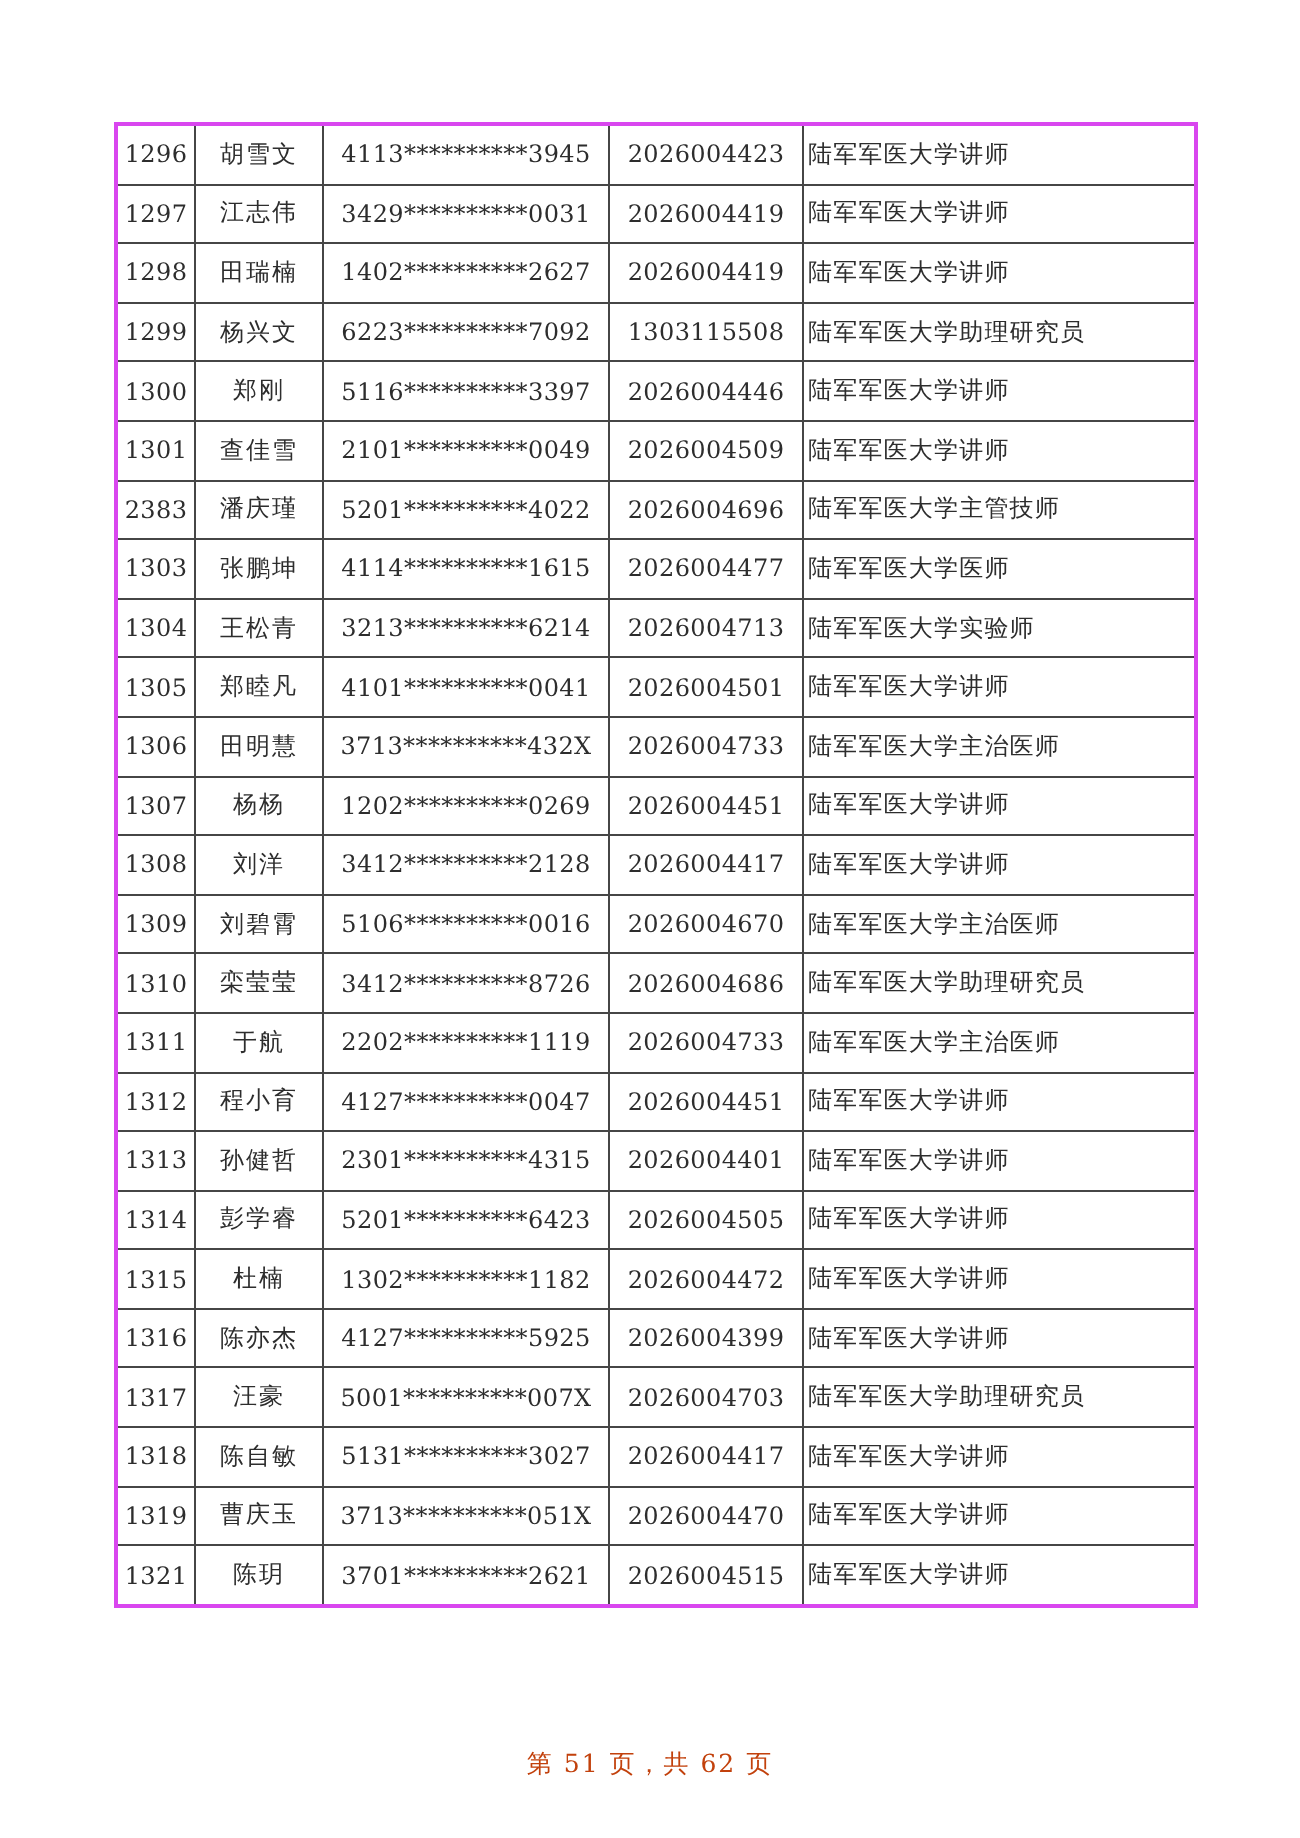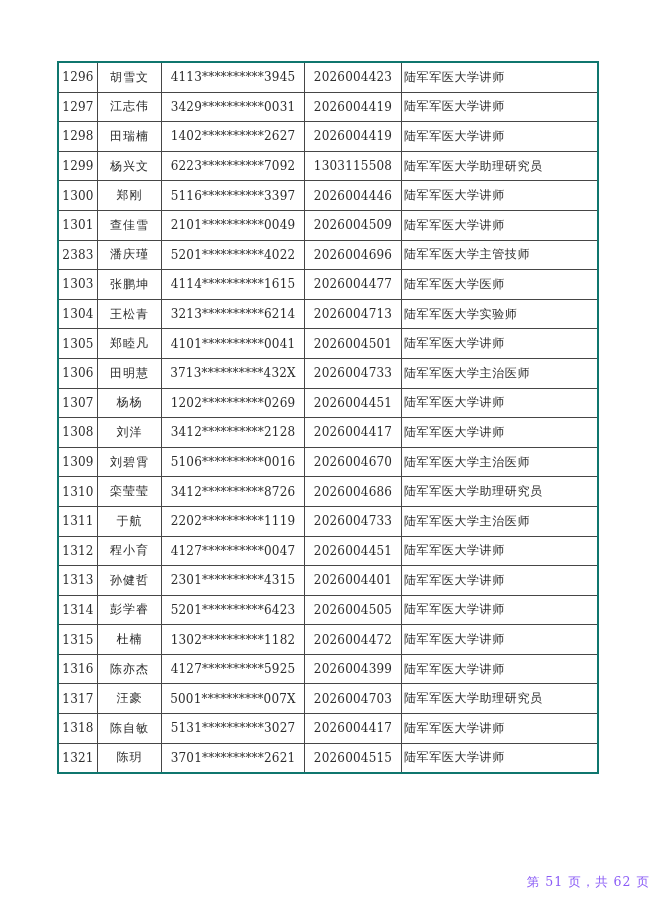--- a/index.html
+++ b/index.html
@@ -23,21 +23,21 @@
   .table-wrap {
     position: absolute;
     left: 57px;
     top: 61px;
     width: 536px;
   }
   table.roster {
     border-collapse: collapse;
     width: 100%;
     table-layout: fixed;
-    border: 2px solid #0f766e;
+    border: 2px solid #d946ef;
   }
   table.roster td {
     border: 1px solid #464646;
     height: 28.6px;
     font-size: 12px;
     text-align: center;
     vertical-align: middle;
     padding: 0;
     white-space: nowrap;
     overflow: hidden;
@@ -52,24 +52,24 @@
     text-align: left;
     padding-left: 2px;
     letter-spacing: 0.6px;
     margin-top: 46px;
   }
   .footer {
     position: absolute;
     left: 0;
     top: 874px;
     width: 650px;
-    text-align: right;
+    text-align: center;
     font-size: 12.5px;
     letter-spacing: 1px;
-    color: #8b5cf6;
+    color: #c2410c;
   }
 </style>
 </head>
 <body>
 
 <div class="page">
 
   <div class="table-wrap">
     <table class="roster">
       <tbody>
@@ -250,20 +250,27 @@
   </tr>
 
   <tr>
     <td class="c-no">1318</td>
     <td class="c-name">陈自敏</td>
     <td class="c-id">5131**********3027</td>
     <td class="c-code">2026004417</td>
     <td class="c-title">陆军军医大学讲师</td>
   </tr>
 
+  <tr>
+    <td class="c-no">1319</td>
+    <td class="c-name">曹庆玉</td>
+    <td class="c-id">3713**********051X</td>
+    <td class="c-code">2026004470</td>
+    <td class="c-title">陆军军医大学讲师</td>
+  </tr>
 
 
   <tr>
     <td class="c-no">1321</td>
     <td class="c-name">陈玥</td>
     <td class="c-id">3701**********2621</td>
     <td class="c-code">2026004515</td>
     <td class="c-title">陆军军医大学讲师</td>
   </tr>
 </tbody>

